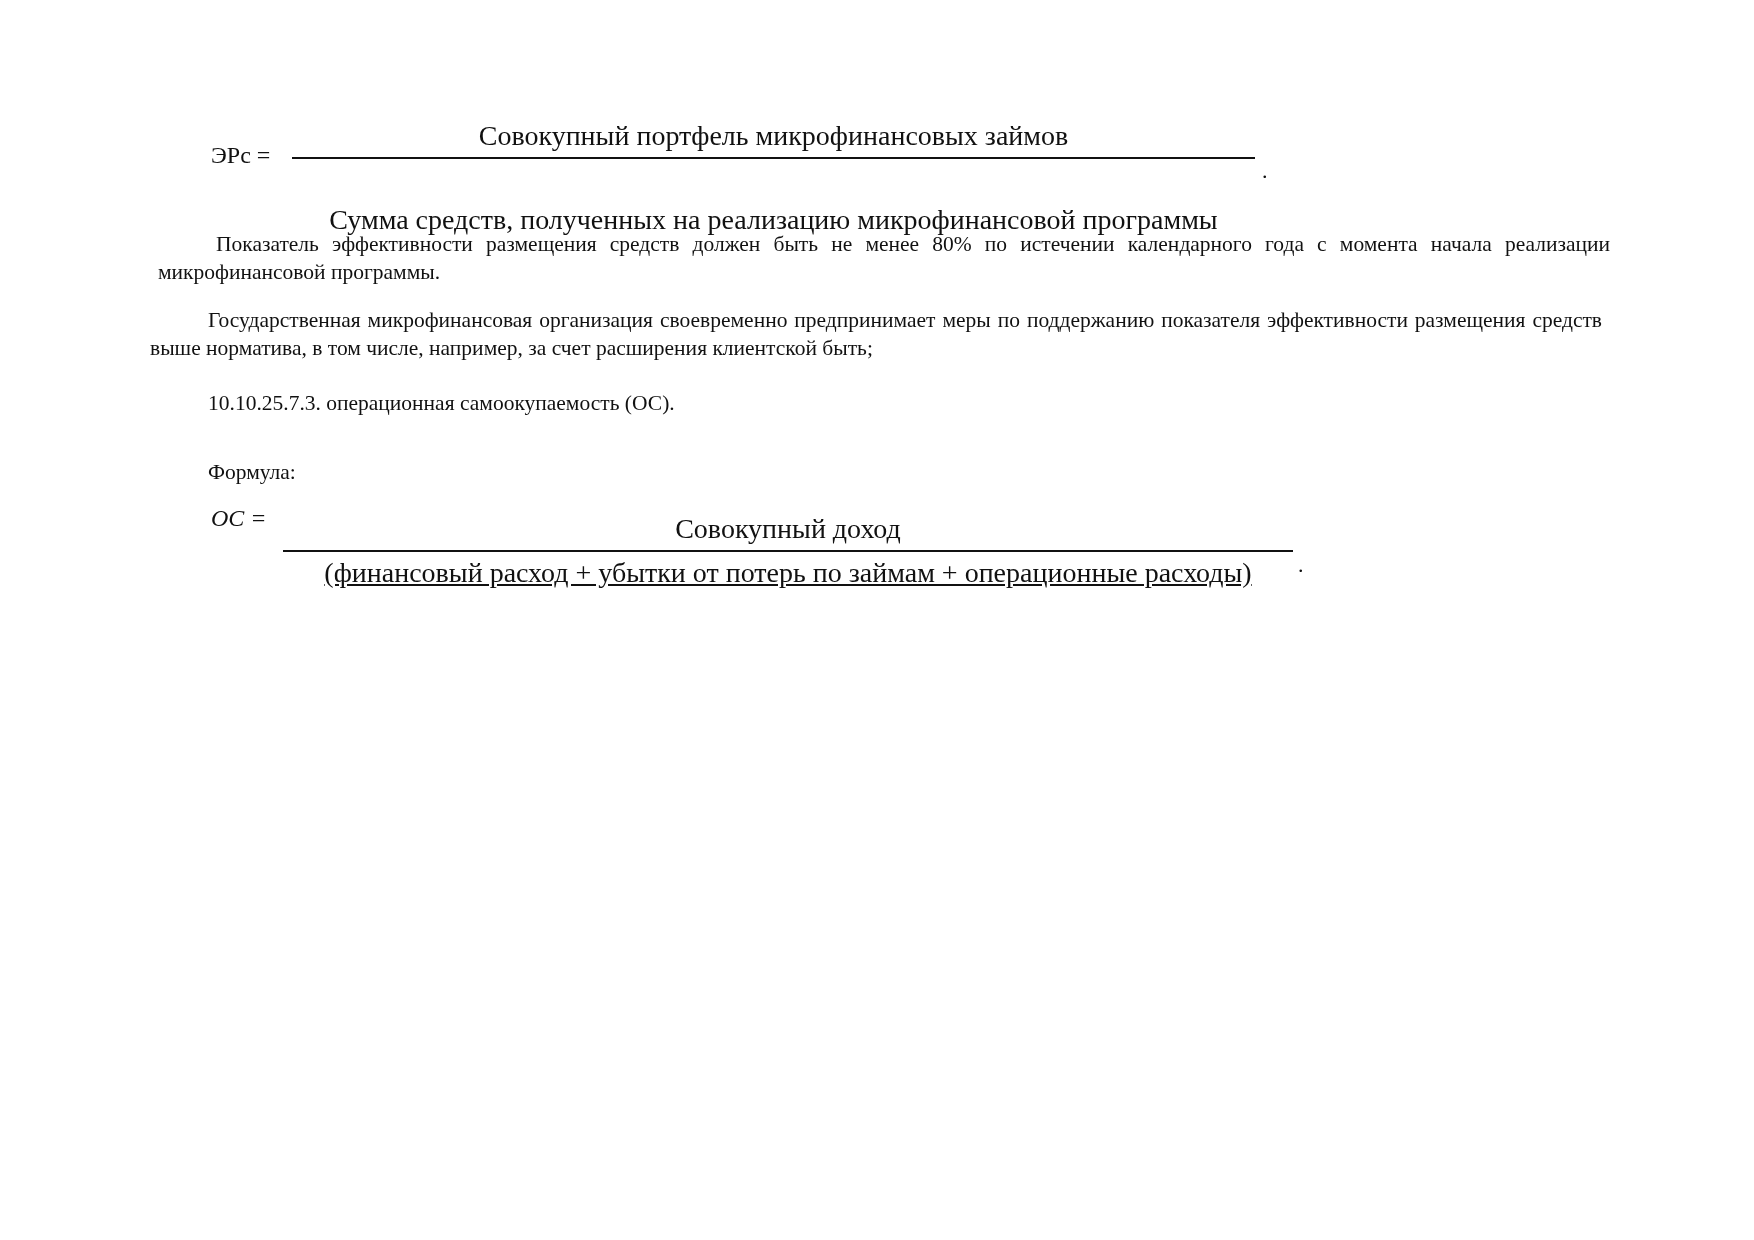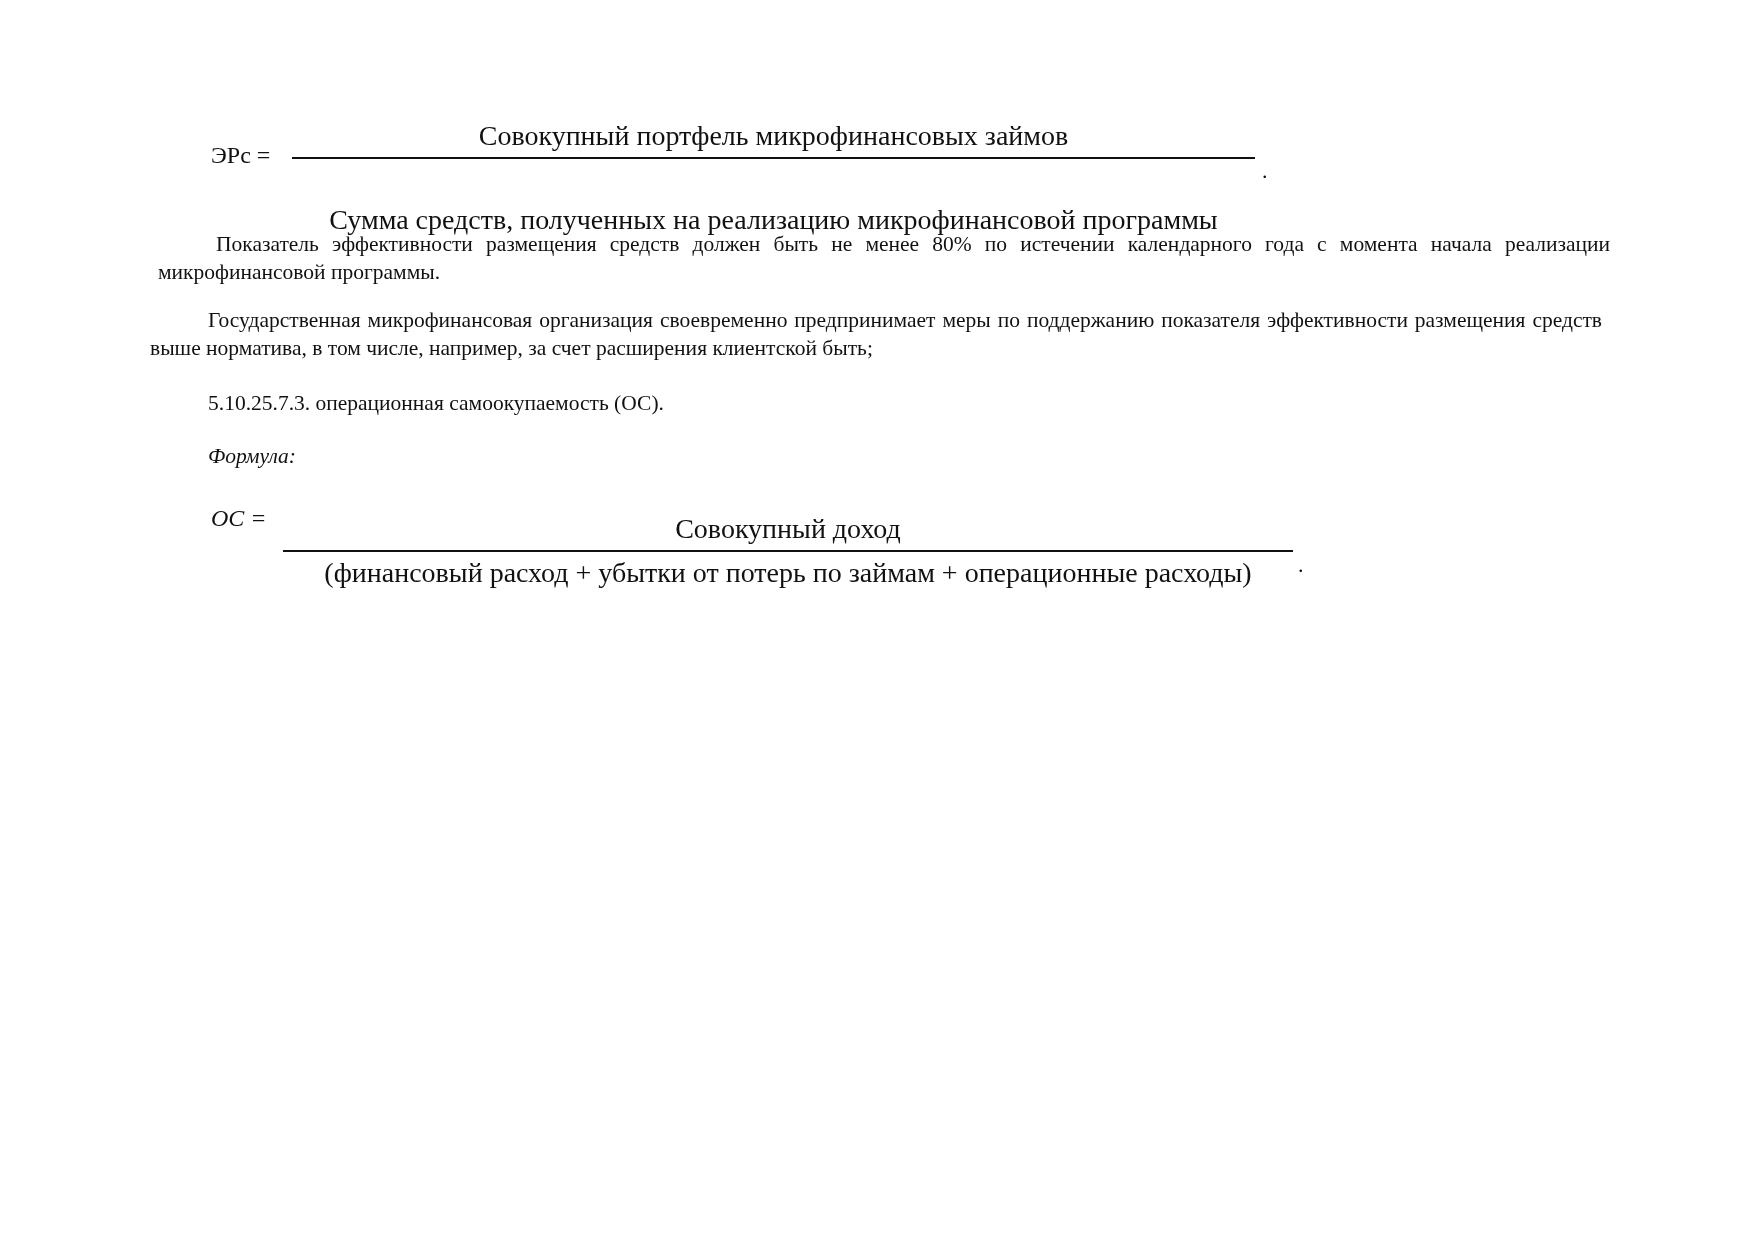--- a/index.html
+++ b/index.html
@@ -18,22 +18,22 @@
   <span class="formula" style="left:211px;top:143px;">ЭРс =</span>
   <span class="ctr" style="left:292px;width:963px;top:122px;">Совокупный портфель микрофинансовых займов</span>
   <div class="fline" style="left:292px;width:963px;top:157px;"></div>
   <span class="ctr" style="left:292px;width:963px;top:166px;margin-top:40px;">Сумма средств, полученных на реализацию микрофинансовой программы</span>
   <span class="dot" style="left:1262px;top:158px;">.</span>
 </div>
 
 <p class="para" style="top:222px;margin:8px;">Показатель эффективности размещения средств должен быть не менее 80% по истечении календарного года с момента начала реализации микрофинансовой программы.</p>
 <p class="para" style="top:306px;margin:0;">Государственная микрофинансовая организация своевременно предпринимает меры по поддержанию показателя эффективности размещения средств выше норматива, в том числе, например, за счет расширения клиентской быть;</p>
 
-<div class="single" style="top:389px;">5.10.25.7.3. операционная самоокупаемость (ОС).</div>
-<div class="single" style="top:442px;font-style:italic;">Формула:</div>
+<div class="single" style="top:389px;">10.10.25.7.3. операционная самоокупаемость (ОС).</div>
+<div class="single" style="top:458px;">Формула:</div>
 
 <div>
   <span class="formula" style="left:211px;top:506px;font-style:italic;">ОС =</span>
   <span class="ctr" style="left:283px;width:1010px;top:515px;">Совокупный доход</span>
   <div class="fline" style="left:283px;width:1010px;top:550px;"></div>
-  <span class="ctr" style="left:283px;width:1010px;top:559px;">(финансовый расход + убытки от потерь по займам + операционные расходы)</span>
+  <span class="ctr" style="left:283px;width:1010px;top:559px;text-decoration:underline;">(финансовый расход + убытки от потерь по займам + операционные расходы)</span>
   <span class="dot" style="left:1298px;top:552px;">.</span>
 </div>
 
 </body></html>

